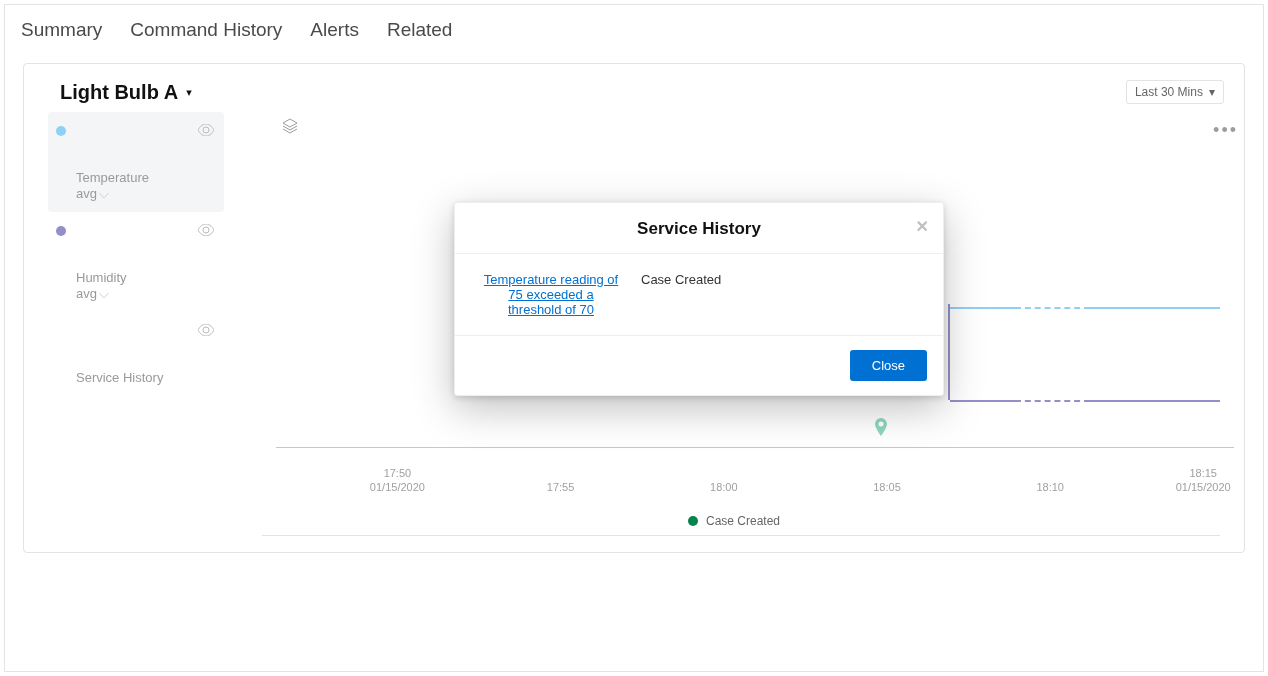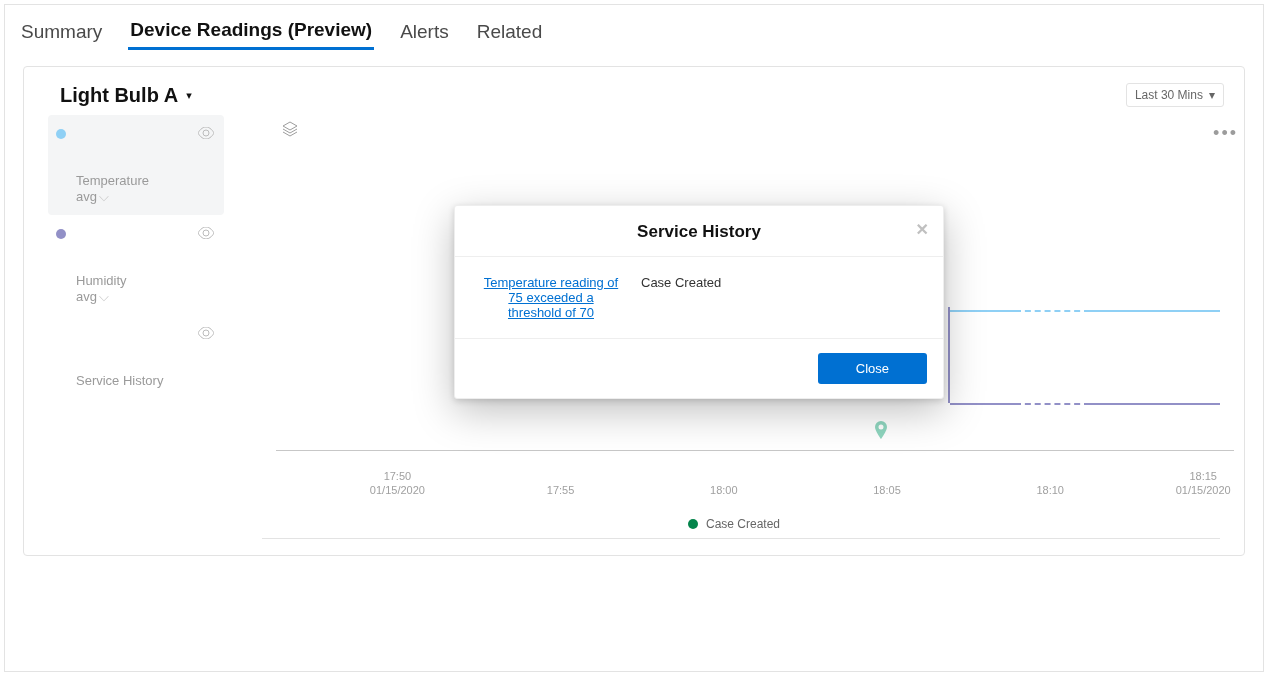--- a/index.html
+++ b/index.html
@@ -161,30 +161,30 @@
   .m-body{
     display:flex;gap:20px;
     padding:18px 26px;
     border-bottom:1px solid #eee;
     font-size:13px;
   }
   .m-link{color:var(--link);text-decoration:underline;max-width:140px;text-align:center;}
   .m-status{flex:0 0 auto;}
   .m-date{margin-left:auto;}
   .m-foot{display:flex;justify-content:flex-end;padding:14px 16px;}
-  .btn{background:#0070d2;color:#fff;border:none;padding:8px 38px;border-radius:3px;font-size:13px;cursor:pointer;}
+  .btn{background:#0070d2;color:#fff;border:none;padding:8px 22px;border-radius:3px;font-size:13px;cursor:pointer;}
 </style>
 </head>
 <body>
 
 <div class="frame">
 
   <div class="tabs">
     <div class="tab">Summary</div>
-    <div class="tab active">Device Readings (Preview)</div>
+    <div class="tab">Command History</div>
     <div class="tab">Alerts</div>
     <div class="tab">Related</div>
   </div>
 
   <div class="panel-wrap">
     <div class="panel panel-top">
 
       <div class="panel-head">
         <div class="title-row">
           <span class="title">Light Bulb A</span>

